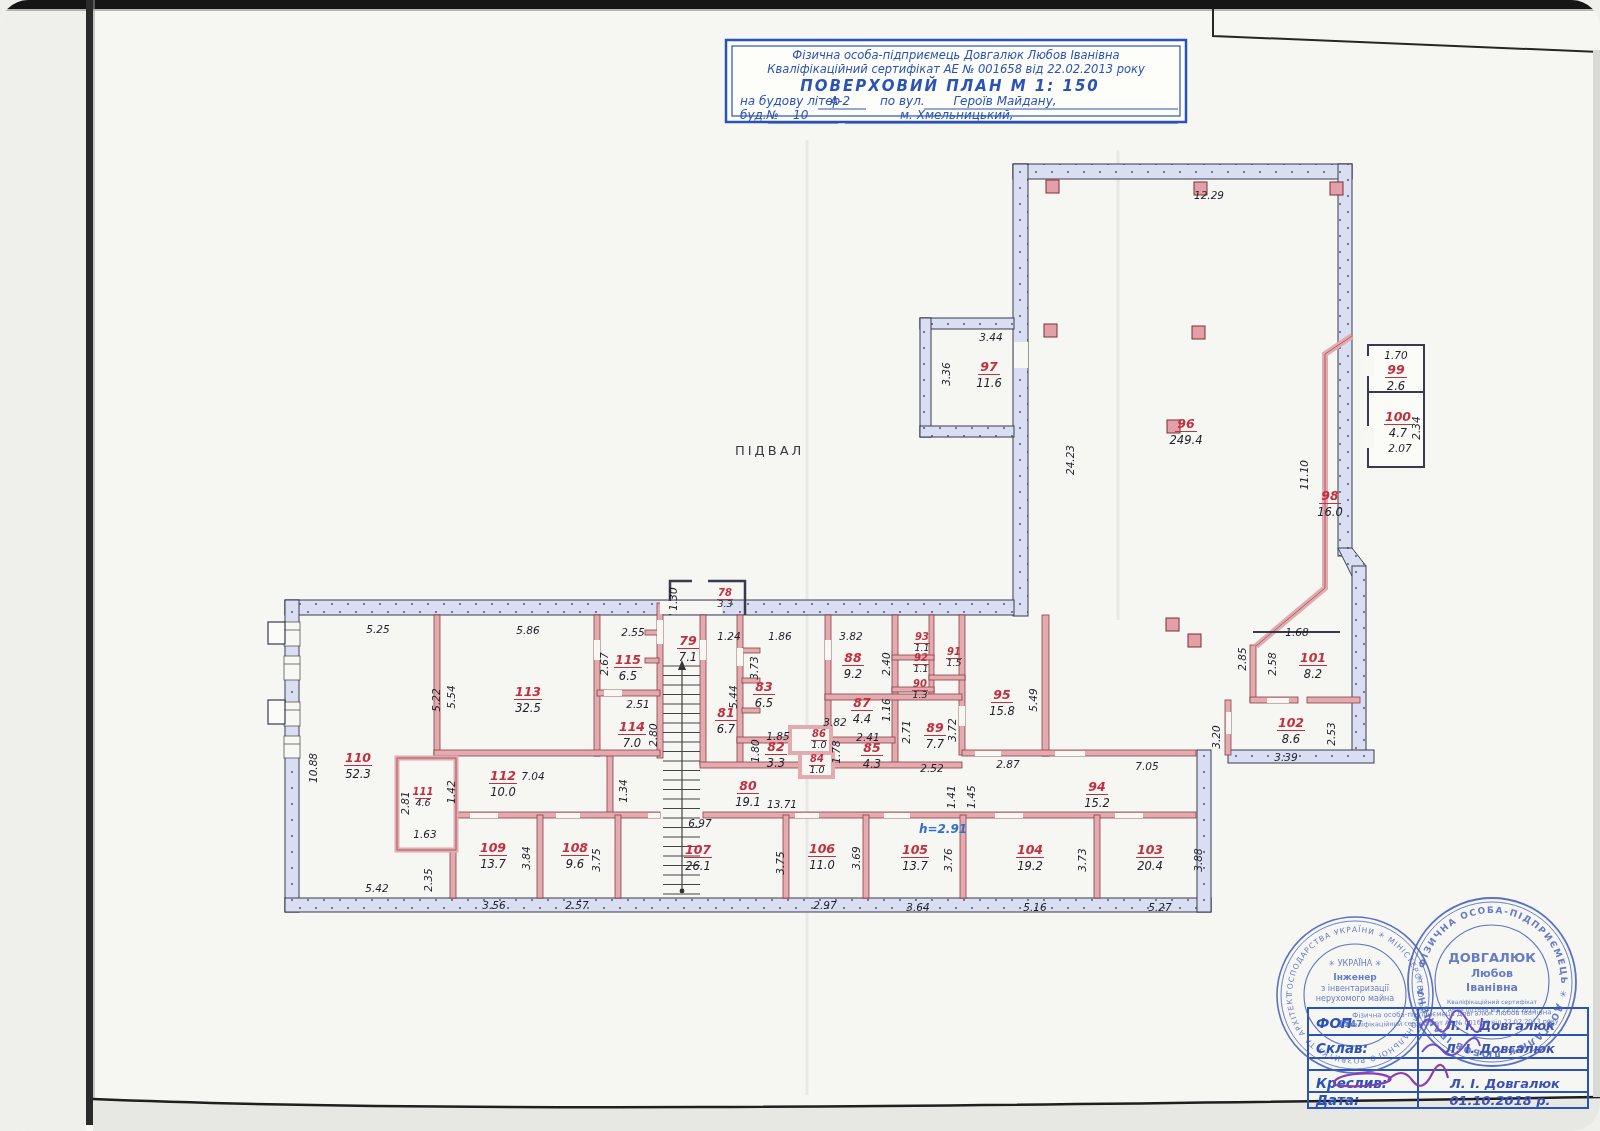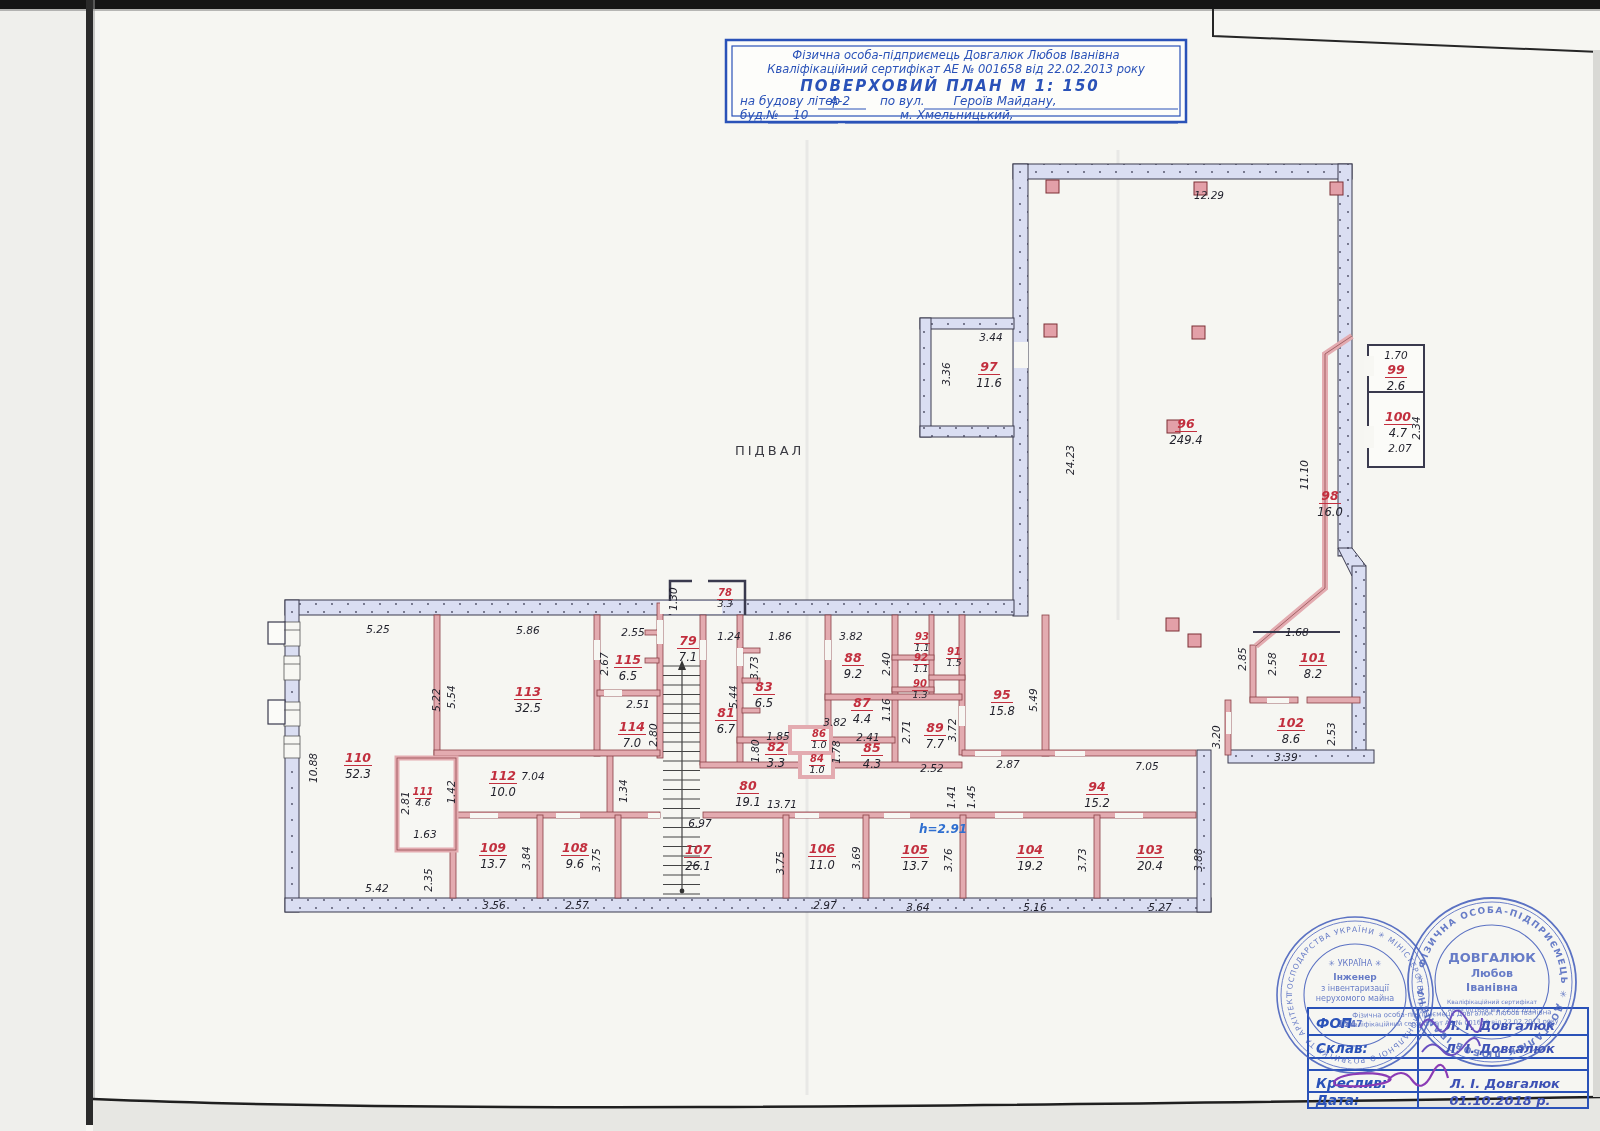--- a/index.html
+++ b/index.html
@@ -1,16 +1,16 @@
 <!DOCTYPE html>
 <html><head>
 <meta charset="utf-8">
 <style>
   html,body{margin:0;padding:0;background:#efefec;}
-  .page{position:relative;width:1600px;height:1131px;background:#f6f6f2;overflow:hidden;}
+  .page{position:relative;width:1600px;height:1131px;background:#f6f6f2;overflow:hidden;border-radius:28px;}
   svg{position:absolute;left:0;top:0;}
   text{font-family:"DejaVu Sans",sans-serif;}
   .rn{font:italic 700 12.5px "DejaVu Sans",sans-serif;fill:#c22f3e;text-anchor:middle;}
   .rn.sm{font-size:10px;}
   .ra{font:italic 11.5px "DejaVu Sans",sans-serif;fill:#22222c;text-anchor:middle;}
   .ra.sm{font-size:9.5px;}
   .dm{font:italic 10.5px "DejaVu Sans",sans-serif;fill:#1f1f2a;text-anchor:middle;}
   .tb{fill:#2a52b8;font-style:italic;font-family:"DejaVu Sans",sans-serif;}
   .tb.big{font-weight:700;letter-spacing:2px;}
   .pod{font:13px "DejaVu Sans",sans-serif;letter-spacing:3px;fill:#3a3a42;}

